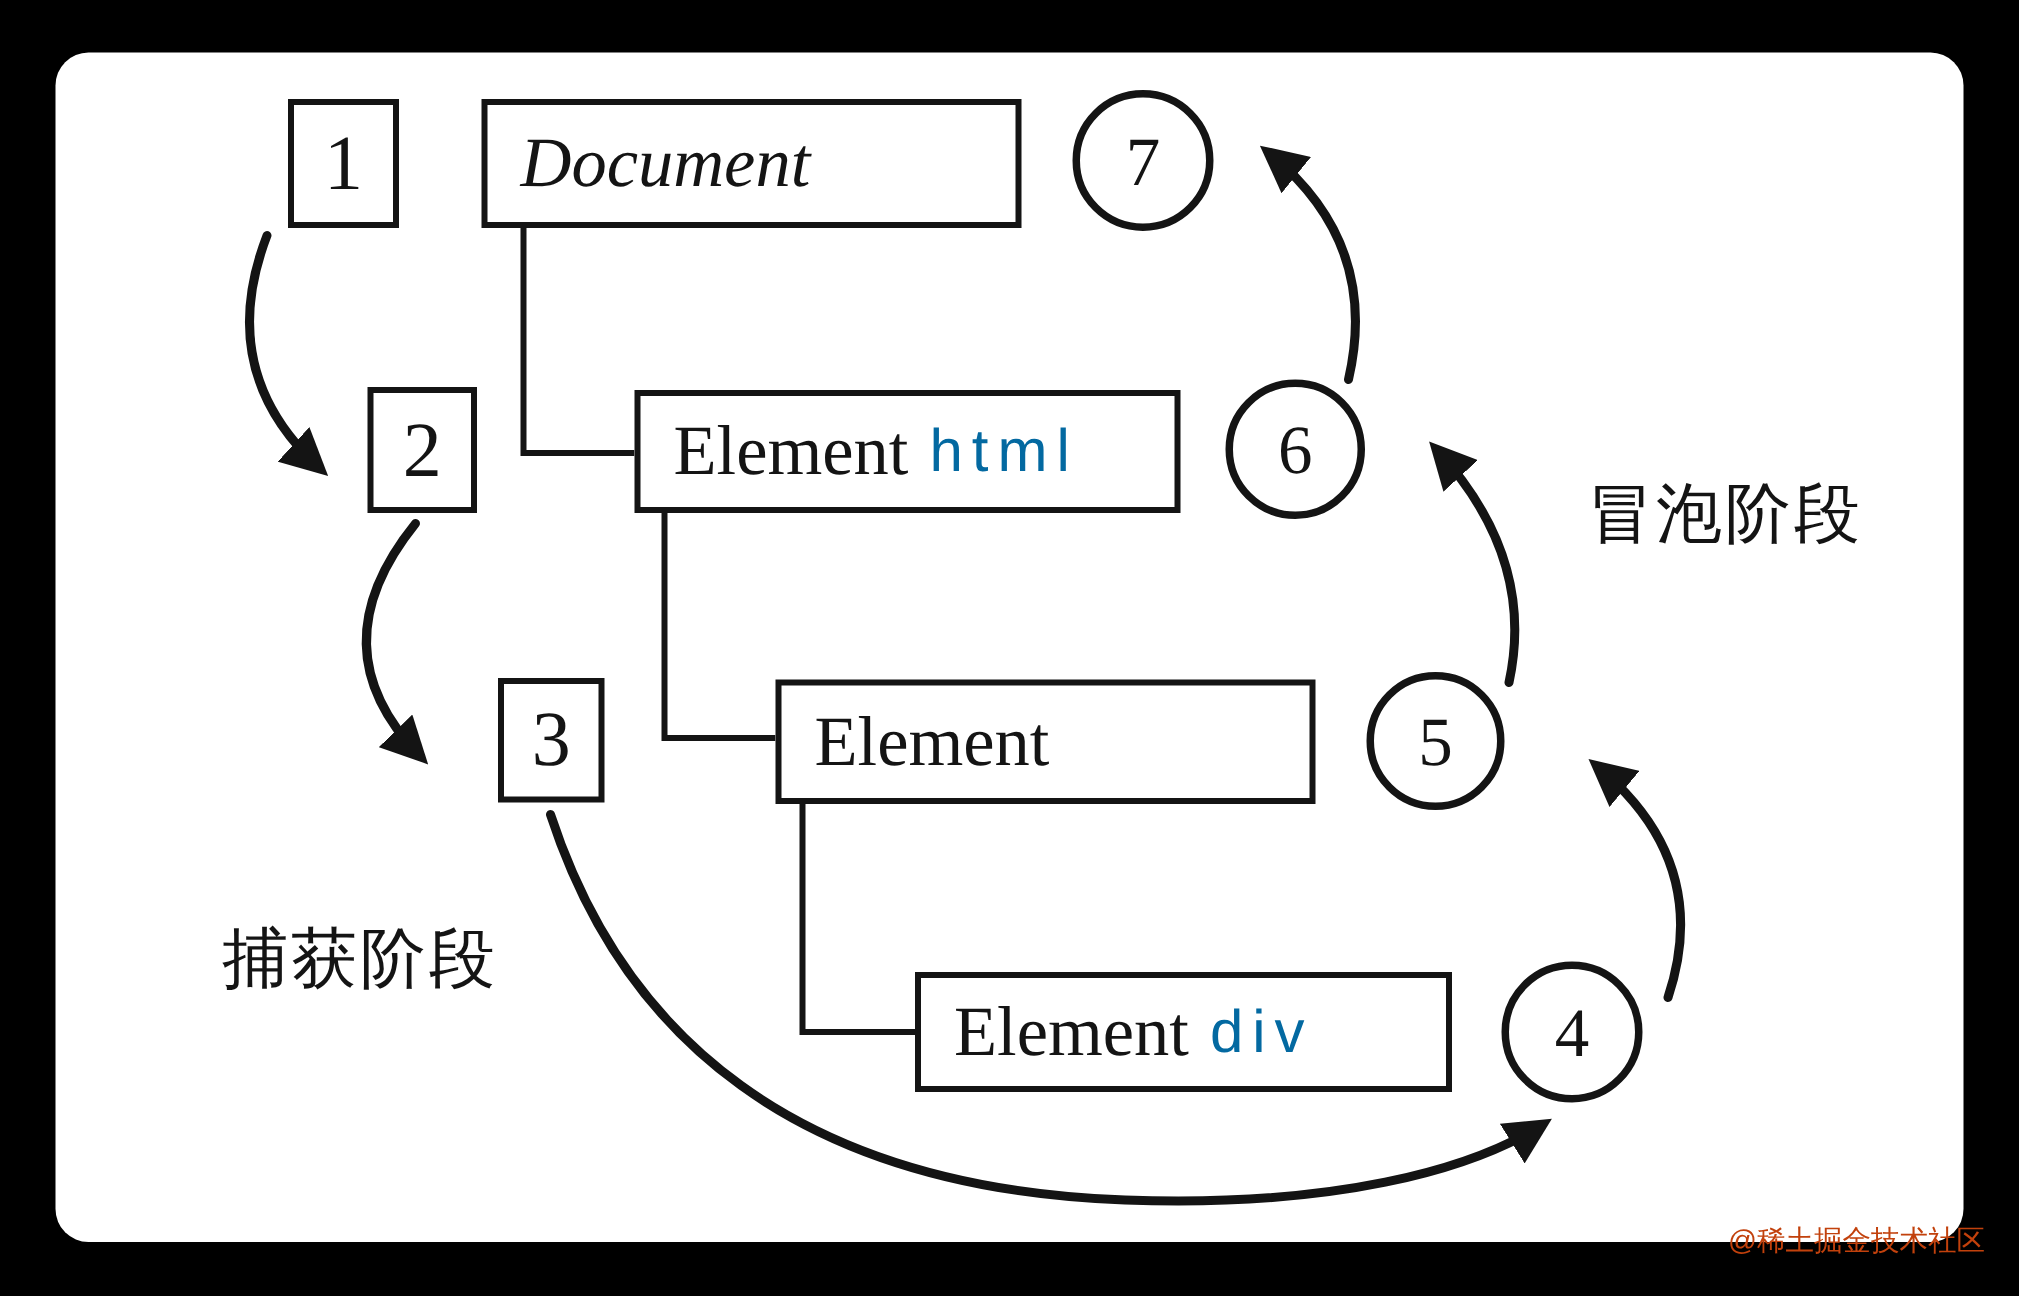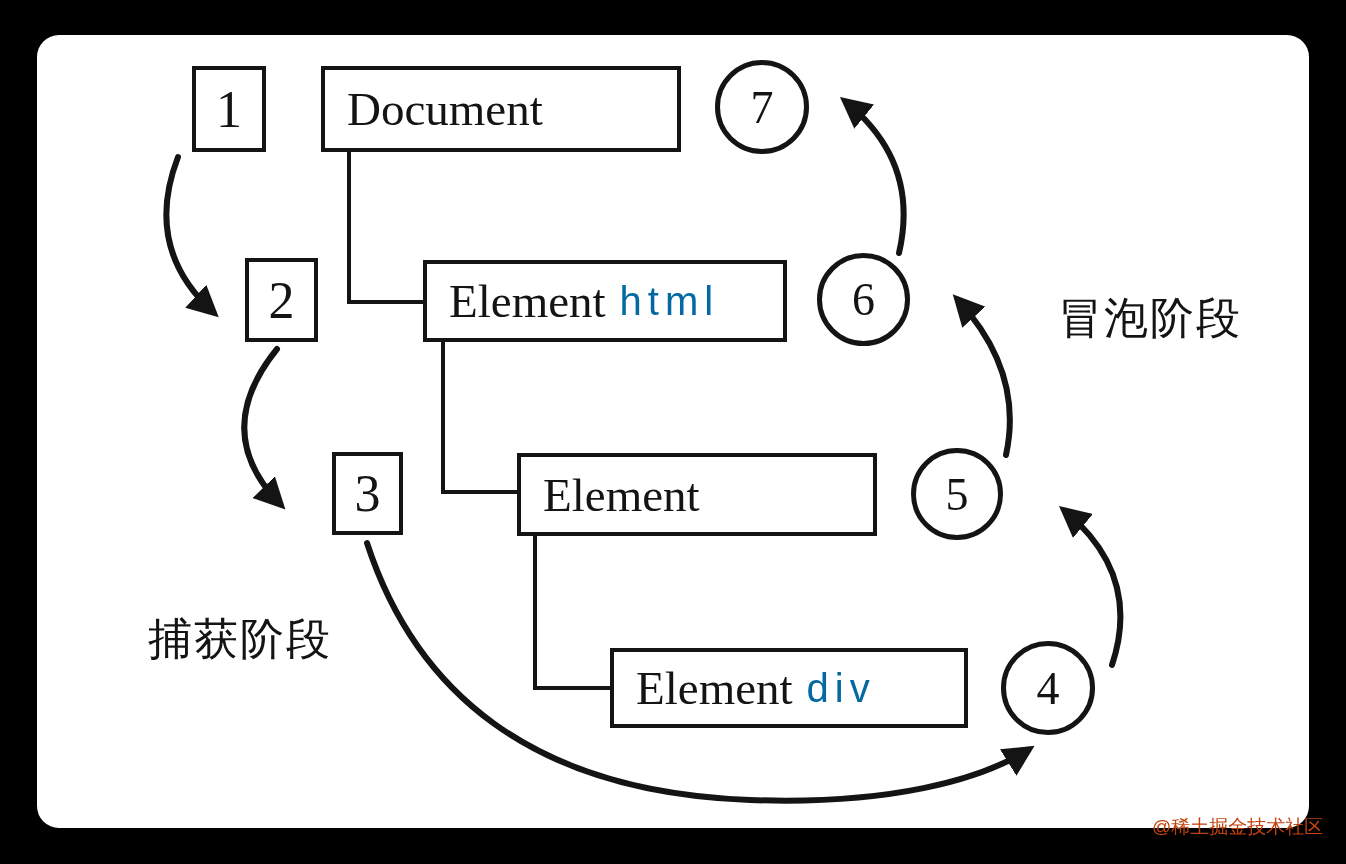--- a/index.html
+++ b/index.html
@@ -24,33 +24,33 @@
   }
   .circle{
     position:absolute;background:#fff;border:5px solid #141414;border-radius:50%;
     box-sizing:border-box;display:flex;align-items:center;justify-content:center;
     font-size:46px;color:#141414;
   }
   
   .sq1{left:192px;top:66px;width:74px;height:86px;}
   .sq2{left:245px;top:258px;width:73px;height:84px;}
   .sq3{left:332px;top:452px;width:71px;height:83px;}
-  .box-document{left:321px;top:66px;width:360px;height:86px;}
+  .box-document{left:321px;top:66px;width:360px;height:86px;font-style:italic;}
   .box-html{left:423px;top:260px;width:364px;height:82px;}
   .box-body{left:517px;top:453px;width:360px;height:83px;}
   .box-div{left:610px;top:648px;width:358px;height:80px;}
   .c7{left:715px;top:60px;width:94px;height:94px;}
   .c6{left:817px;top:253px;width:93px;height:93px;}
   .c5{left:911px;top:448px;width:92px;height:92px;}
   .c4{left:1001px;top:641px;width:94px;height:94px;}
   .phase{
     position:absolute;font-size:44px;color:#141414;letter-spacing:2px;
     font-family:"Liberation Sans","DejaVu Sans",sans-serif;white-space:nowrap;
   }
-  .phase-bubble{left:1058px;top:289px;}
+  .phase-bubble{left:1058px;top:313px;}
   .phase-capture{left:148px;top:610px;}
   .watermark{
     position:absolute;left:1152px;top:814px;font-size:19px;color:#c2410c;
     font-family:"Liberation Sans","DejaVu Sans",sans-serif;white-space:nowrap;
     z-index:9;
   }
 </style>
 </head>
 <body>
 

